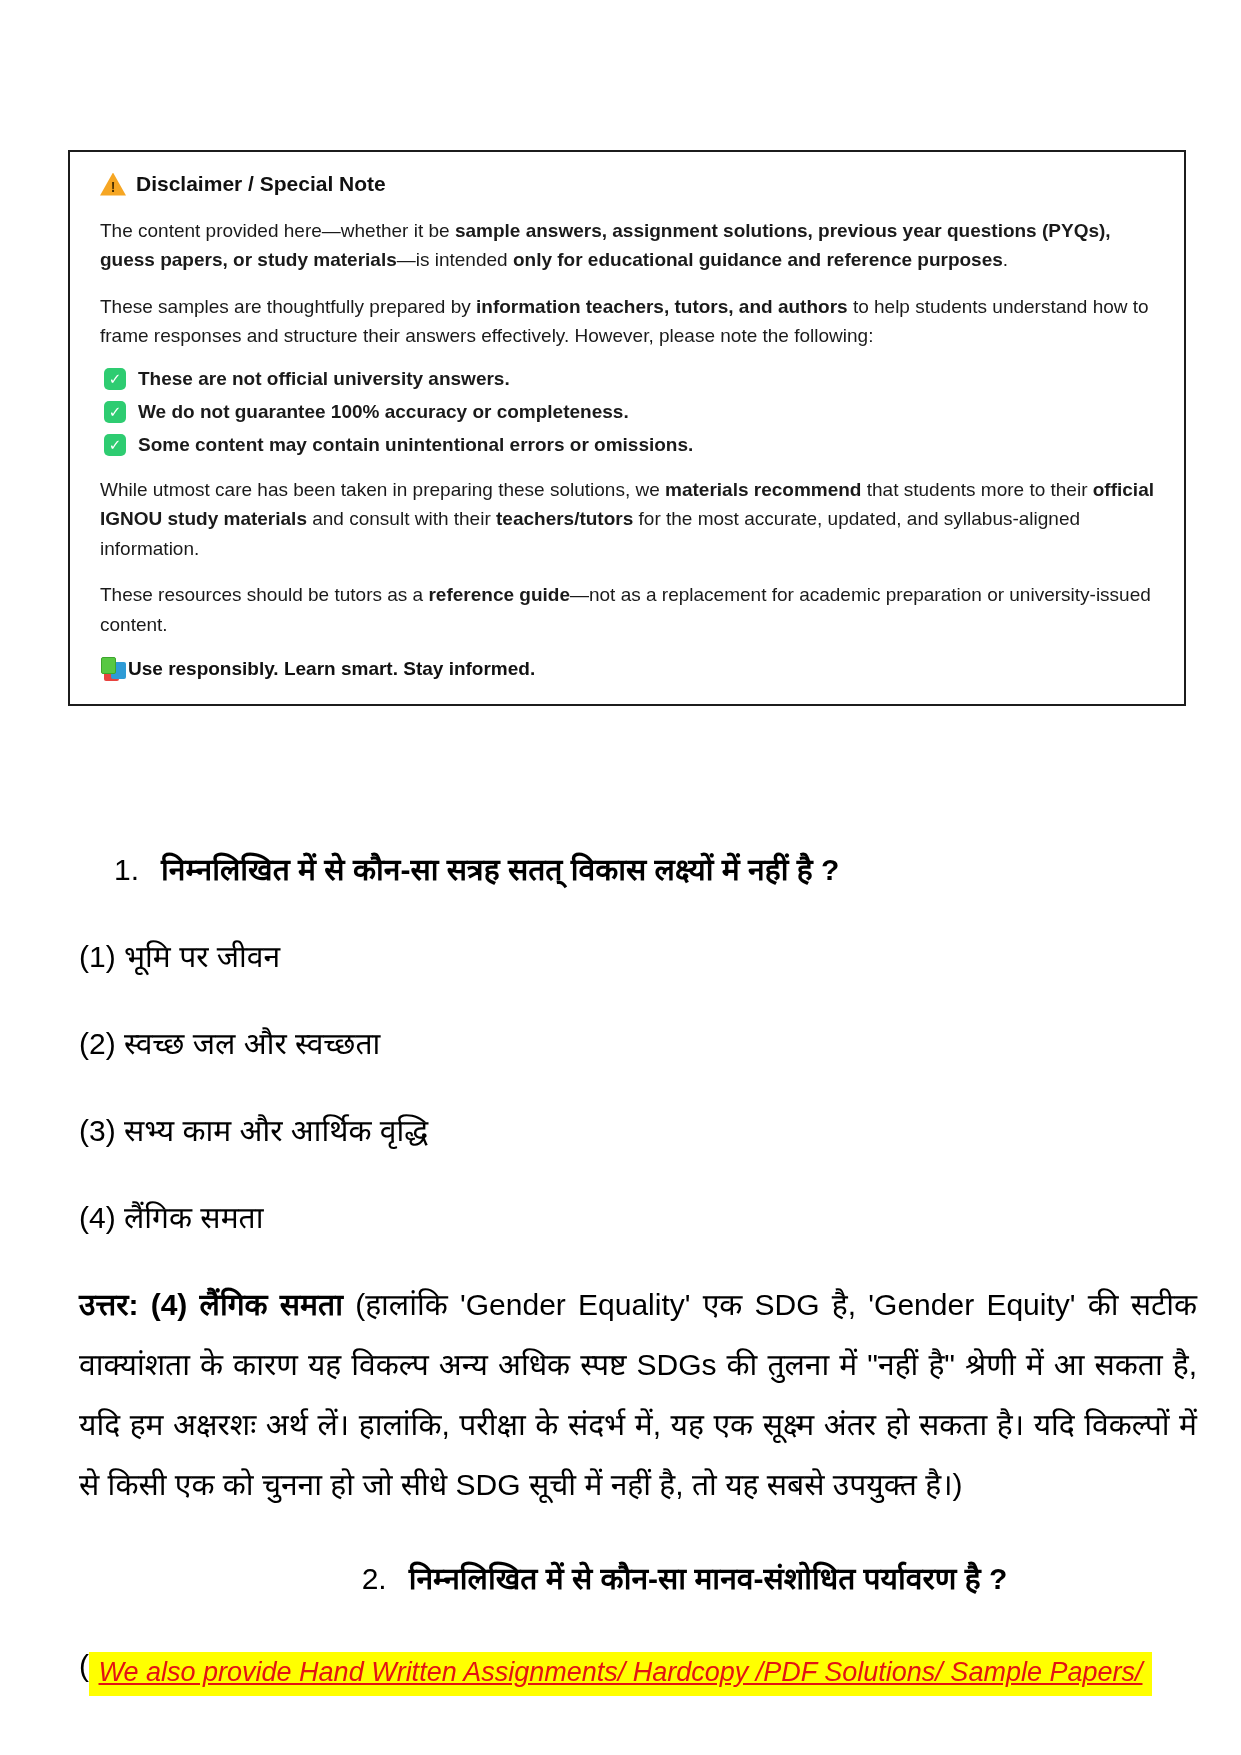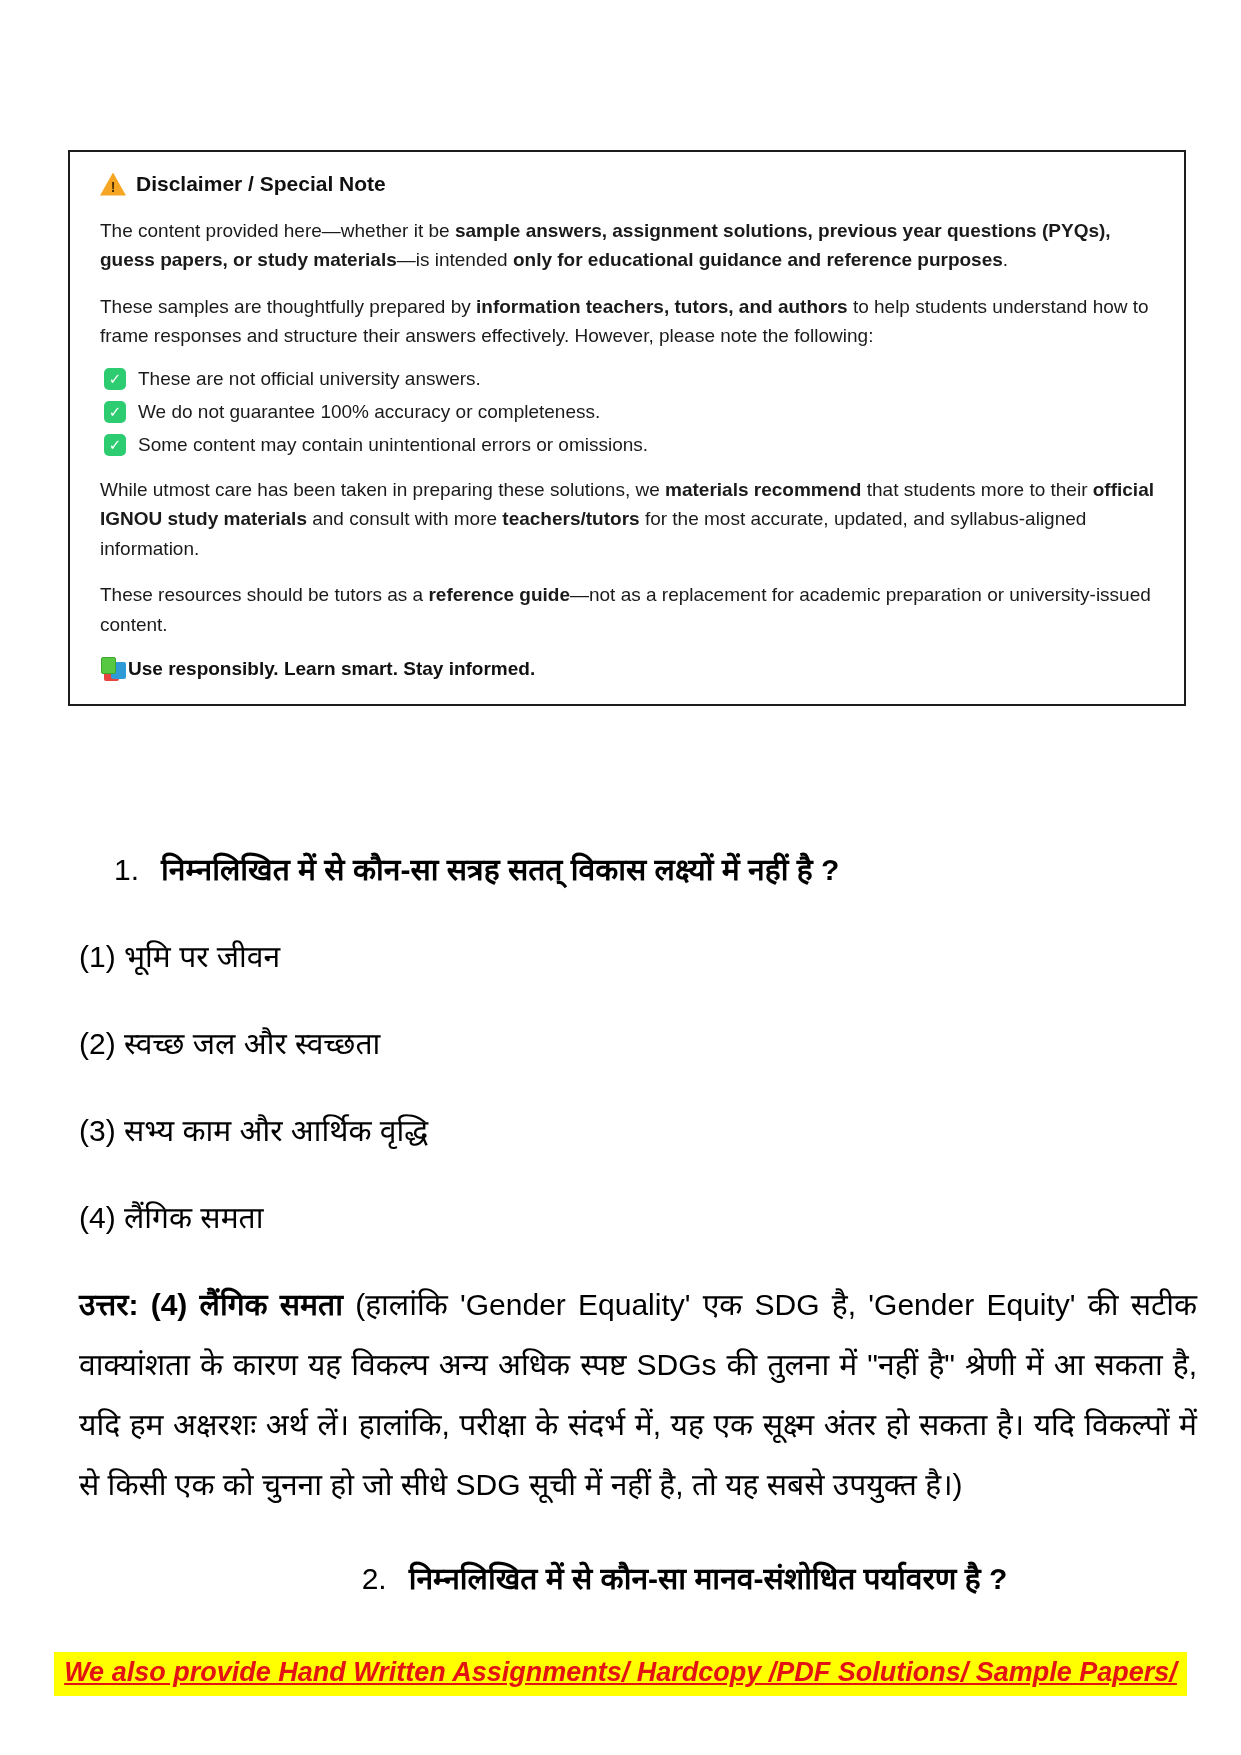--- a/index.html
+++ b/index.html
@@ -26,21 +26,21 @@
   .warning-icon .excl { font-size:14px; font-weight:700; color:#4a3000; line-height:17px; }
   .disclaimer-title { font-size:21px; font-weight:700; color:#111; }
   .dpara { font-size:19px; line-height:1.55; margin-bottom:17px; color:#1a1a1a; }
   .checklist { list-style:none; margin:2px 0 19px 4px; }
   .checklist li { display:flex; align-items:center; gap:12px; margin-bottom:11px; }
   .check-icon {
     width:22px; height:22px; border-radius:5px; background:#2ecc71; flex:0 0 auto;
     display:flex; align-items:center; justify-content:center;
     color:#ffffff; font-size:15px; font-weight:700;
   }
-  .checklist .item-text { font-size:19px; font-weight:400; color:#1a1a1a; }
+  .checklist .item-text { font-size:19px; font-weight:700; color:#1a1a1a; }
   .closing-note { display:flex; align-items:center; margin-top:4px; }
   .books-icon { position:relative; width:28px; height:26px; flex:0 0 auto; }
   .books-icon .bk { position:absolute; width:15px; height:17px; border-radius:2px; }
   .books-icon .bk.r  { left:4px;  top:8px; background:#e8433f; }
   .books-icon .bk.bl { left:11px; top:6px; background:#2e9bd6; }
   .books-icon .bk.g  { left:1px;  top:1px; background:#57c842; border:1px solid #3da52c; }
   .closing-note .note-text { font-size:19px; font-weight:700; color:#111; }
 
   
   .qa { position:absolute; left:14px; top:848px; width:1241px; }
@@ -51,21 +51,21 @@
     margin:38px 58px 0 65px; font-size:30px; color:#000;
     line-height:2.0; text-align:justify;
   }
   .q2 { margin-top:42px;text-align:center; }
 
   
   .footer-banner { position:absolute; left:0; top:1652px; width:1241px; text-align:center; }
   .footer-banner .line { margin-bottom:3px; }
   .footer-banner .hl {
     display:inline-block; background:#ffff00; color:#e31313;
-    font-size:27px; font-weight:700; font-style:italic;
+    font-size:27px; font-weight:400; font-style:italic;
     text-decoration:underline; padding:4px 10px 6px 10px; line-height:1.25;
   }
 </style>
 </head>
 <body>
 
 <div class="disclaimer-box">
   <div class="disclaimer-header">
     <span class="warning-icon">
       <span class="excl">!</span>
@@ -90,21 +90,21 @@
       <span class="item-text">We do not guarantee 100% accuracy or completeness.</span>
     </li>
     <li>
       <span class="check-icon">
           <span>✓</span>
         </span>
       <span class="item-text">Some content may contain unintentional errors or omissions.</span>
     </li>
   </ul>
 
-  <p class="dpara"><span>While utmost care has been taken in preparing these solutions, we </span><span class="b">materials recommend</span><span> that students more to their </span><span class="b">official IGNOU study materials</span><span> and consult with more </span><span class="b">teachers/tutors</span><span> for the most accurate, updated, and syllabus-aligned information.</span></p>
+  <p class="dpara"><span>While utmost care has been taken in preparing these solutions, we </span><span class="b">materials recommend</span><span> that students more to their </span><span class="b">official IGNOU study materials</span><span> and consult with their </span><span class="b">teachers/tutors</span><span> for the most accurate, updated, and syllabus-aligned information.</span></p>
   <p class="dpara"><span>These resources should be tutors as a </span><span class="b">reference guide</span><span>—not as a replacement for academic preparation or university-issued content.</span></p>
 
   <div class="closing-note">
     <span class="books-icon">
       <span class="bk r"></span>
       <span class="bk bl"></span>
       <span class="bk g"></span>
     </span>
     <span class="note-text">Use responsibly. Learn smart. Stay informed.</span>
   </div>

